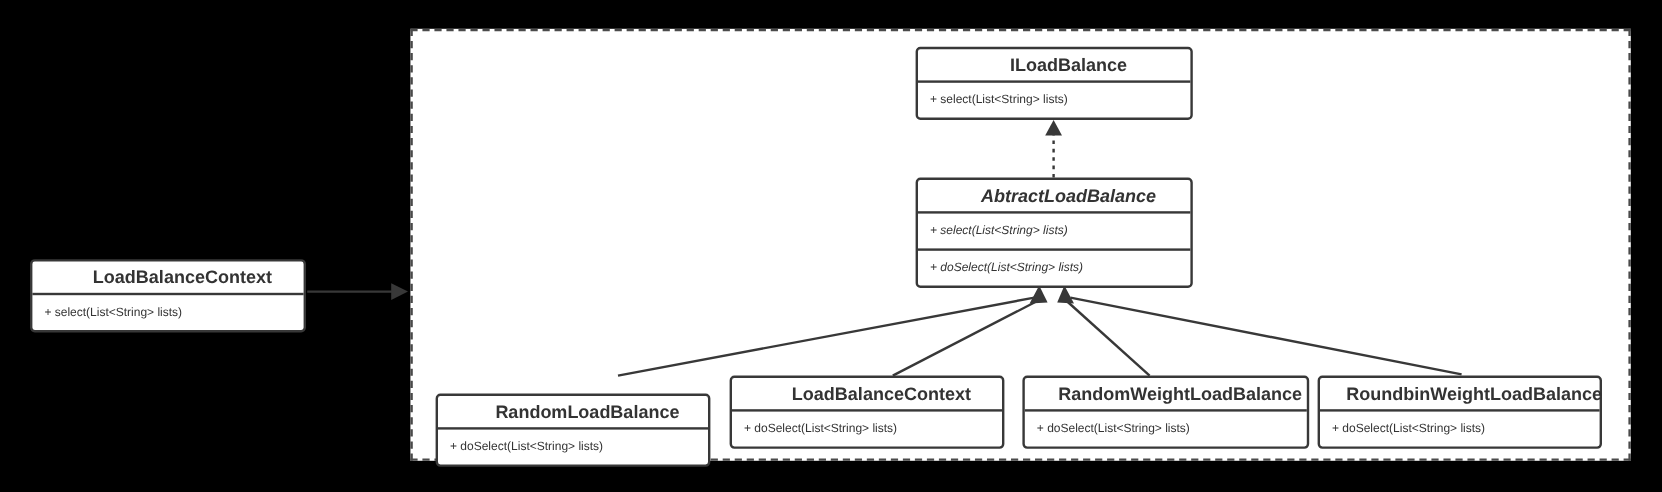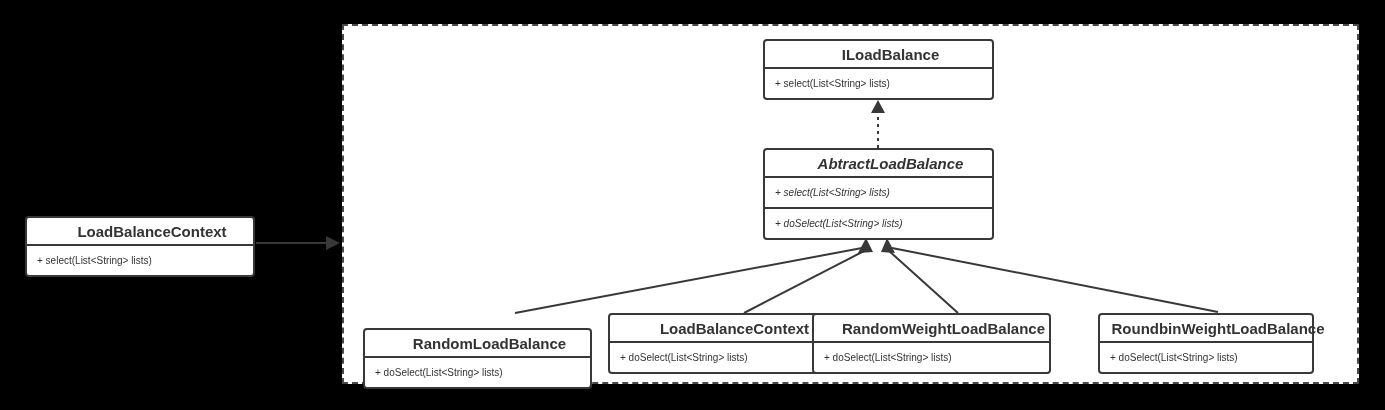--- a/index.html
+++ b/index.html
@@ -37,22 +37,22 @@
     border-top:2px solid var(--box-border);
   }
   .uml.abstract .row-title,
   .uml.abstract .row-method{font-style:italic;}
   
   .pos-iloadbalance{left:763px;top:39px;width:231px;}
   .pos-abtractloadbalance{left:763px;top:148px;width:231px;}
   .pos-loadbalancecontext{left:25px;top:216px;width:230px;}
   .pos-randomloadbalance{left:363px;top:328px;width:229px;}
   .pos-roundbinloadbalance{left:608px;top:313px;width:229px;}
-  .pos-randomweightloadbalance{left:812px;top:313px;width:239px;}
-  .pos-roundbinweightloadbalance{left:1098px;top:313px;width:216px;}
+  .pos-randomweightloadbalance{left:852px;top:313px;width:239px;}
+  .pos-roundbinweightloadbalance{left:1098px;top:313px;width:237px;}
 </style>
 </head>
 <body>
 
 <div class="canvas"></div>
 
 <svg class="connector-layer" width="1385" height="410" viewBox="0 0 1385 410" xmlns="http://www.w3.org/2000/svg">
   
   <g>
     <line x1="878" y1="148" x2="878" y2="112" stroke="var(--connector)" stroke-width="2" stroke-dasharray="3,4"></line>

